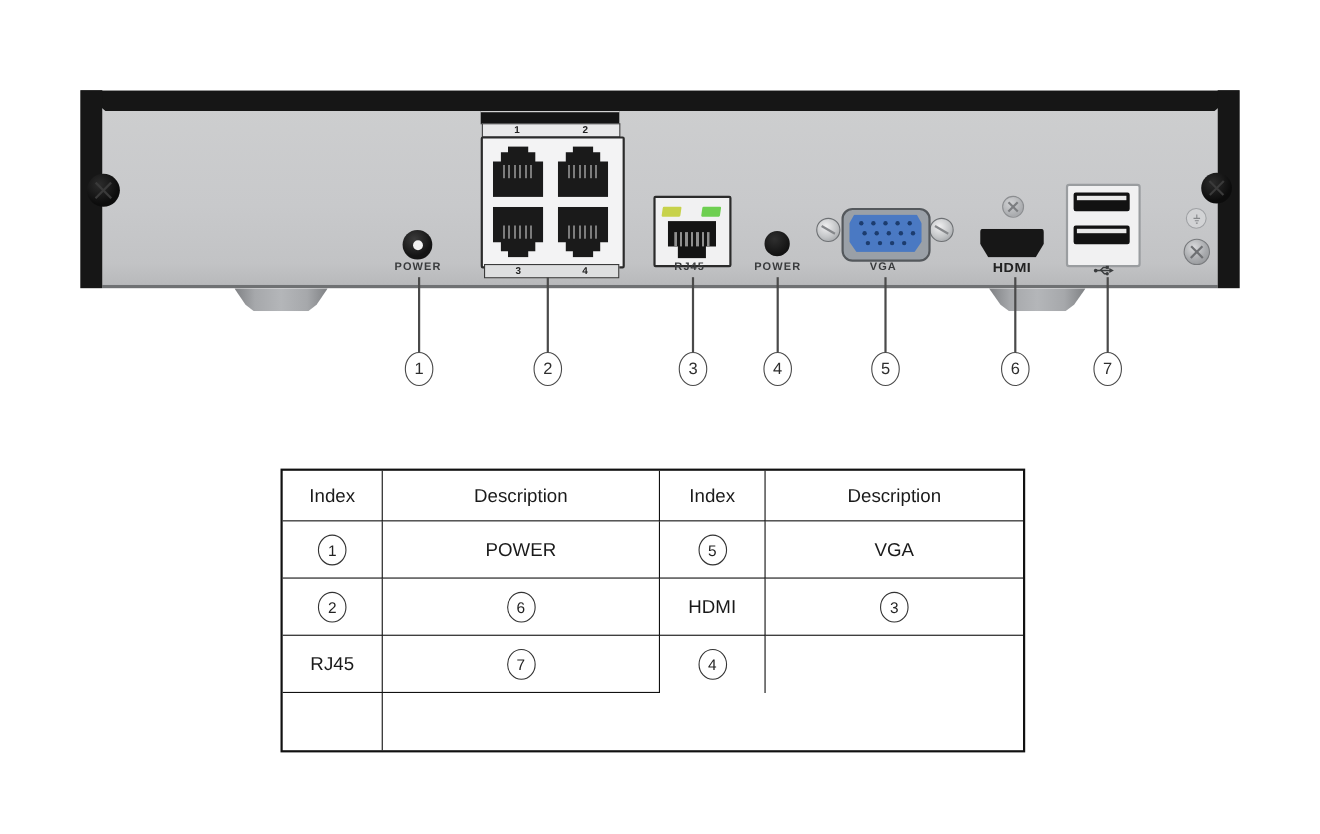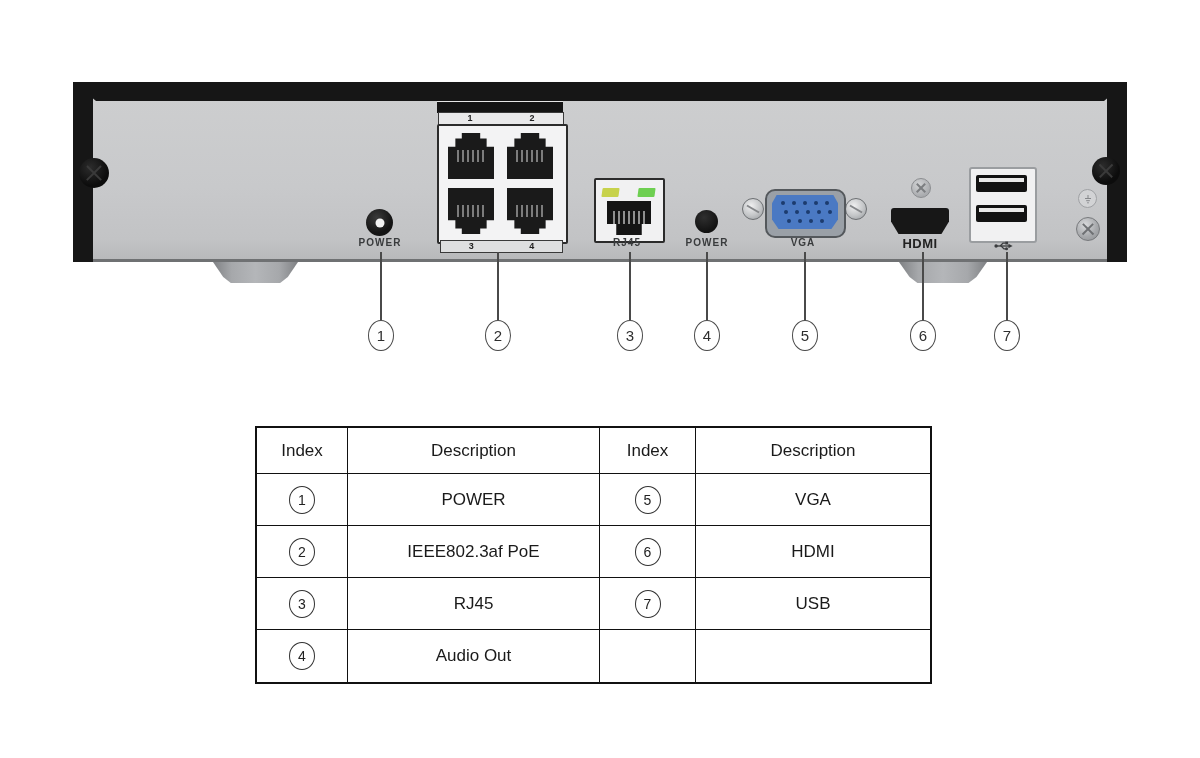--- a/index.html
+++ b/index.html
@@ -240,36 +240,33 @@
       </div>
     <div class="cell">POWER</div>
     <div class="cell">
         <span class="cnum">5</span>
       </div>
     <div class="cell">VGA</div>
 
     <div class="cell">
         <span class="cnum">2</span>
       </div>
-    <div class="cell">IEEE802.3af PoE</div>
     <div class="cell">
         <span class="cnum">6</span>
       </div>
     <div class="cell">HDMI</div>
 
     <div class="cell">
         <span class="cnum">3</span>
       </div>
     <div class="cell">RJ45</div>
     <div class="cell">
         <span class="cnum">7</span>
       </div>
-    <div class="cell">USB</div>
 
     <div class="cell last-row">
         <span class="cnum">4</span>
       </div>
-    <div class="cell last-row">Audio Out</div>
     <div class="cell last-row"></div>
     <div class="cell last-row"></div>
   </div>
 
 </div>
 
 </body></html>

